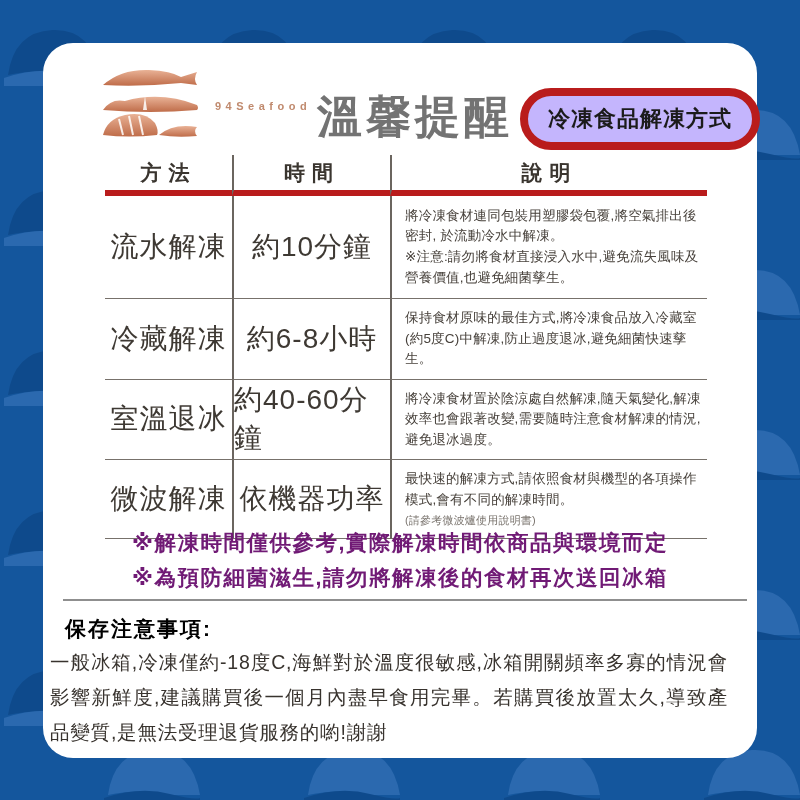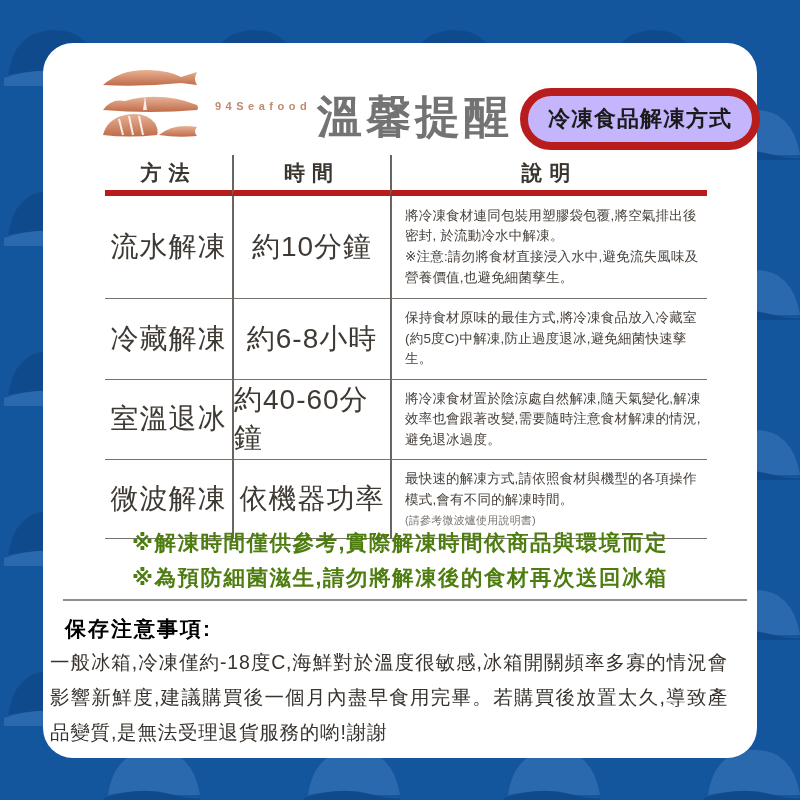--- a/index.html
+++ b/index.html
@@ -52,21 +52,21 @@
   }
   .tbl .r1 { min-height: 103px; }
   .tbl .r2 { min-height: 65px; }
   .tbl .r3 { min-height: 79px; }
   .tbl .r4 { min-height: 71px; }
   .desc-note { font-size: 11px; color: #7a746e; margin-top: 2px; }
 
   
   .notes {
     position: absolute; left: 0; top: 483px; width: 100%;
-    text-align: center; color: #4d7c0f; font-size: 21.5px; font-weight: 600;
+    text-align: center; color: #701a75; font-size: 21.5px; font-weight: 600;
     line-height: 1.64; letter-spacing: 1.5px;
   }
 
   
   .divider { position: absolute; left: 20px; top: 556px; width: 684px; height: 2px; background: #8f8f8f; }
   .storage-heading {
     position: absolute; left: 22px; top: 572px;
     color: #000000; font-size: 21px; font-weight: 700; letter-spacing: 2px;
   }
   .storage-body {

